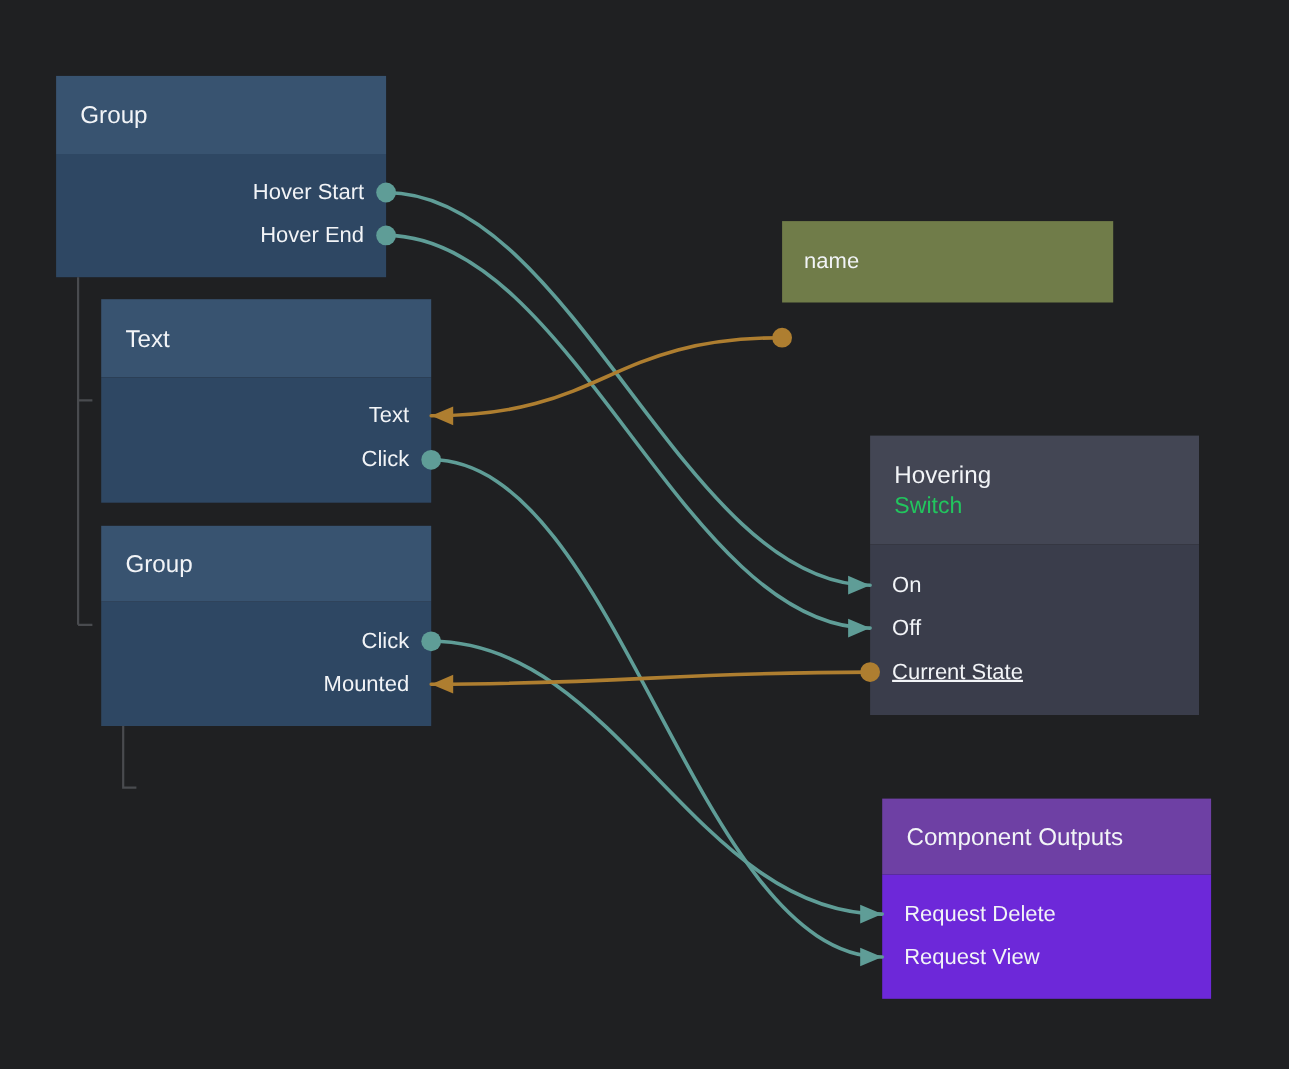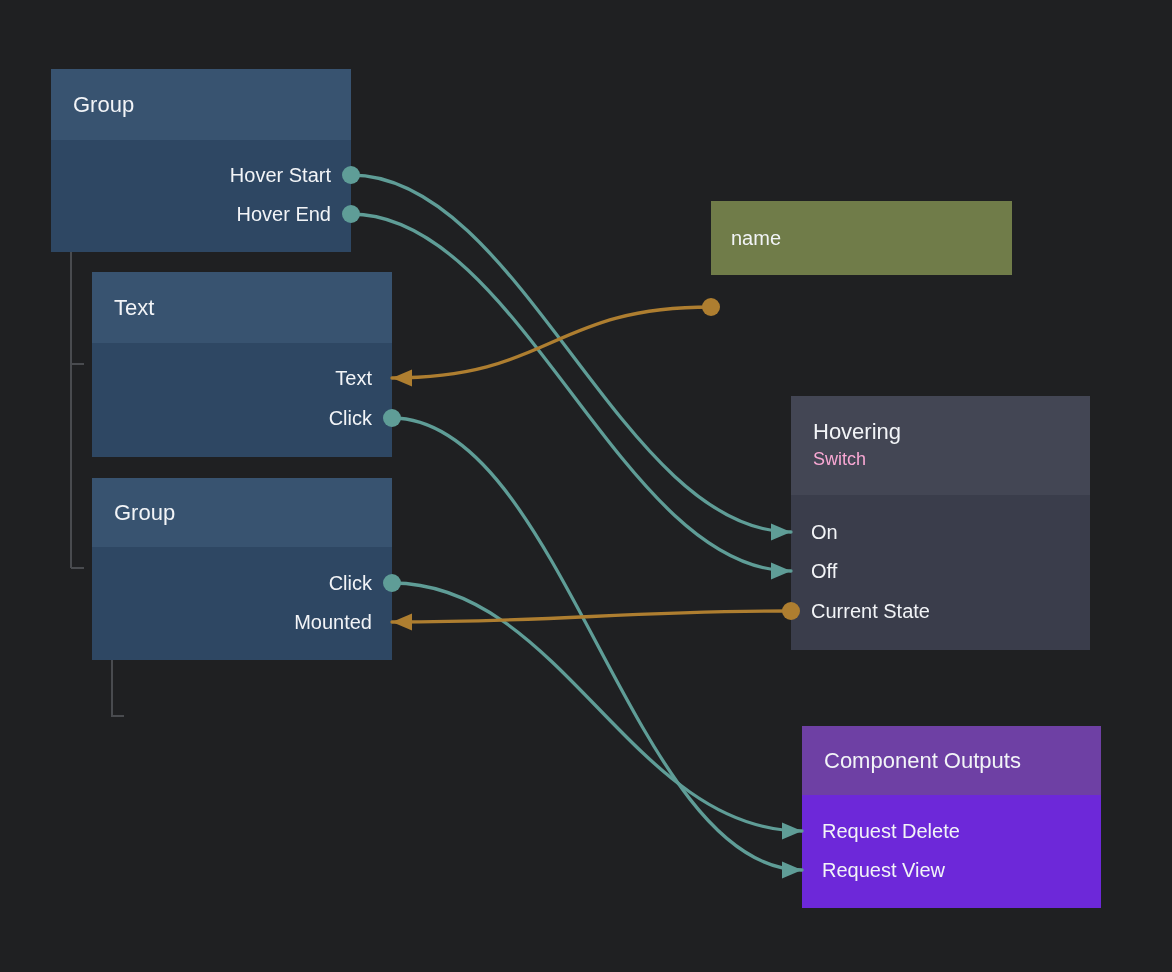--- a/index.html
+++ b/index.html
@@ -34,23 +34,23 @@
     padding-left: 22px;
     padding-right: 8px;
   }
   .node-title {
     font-size: 22px;
     line-height: 28px;
     color: #f2f4f7;
     white-space: nowrap;
   }
   .node-subtitle {
-    font-size: 18px;
+    font-size: 21px;
     line-height: 27px;
-    color: #f9a8d4;
+    color: #22c55e;
     white-space: nowrap;
   }
   .node-body {
     position: relative;
     width: 100%;
   }
   .port-label {
     position: absolute;
     height: 26px;
     line-height: 26px;
@@ -98,21 +98,21 @@
       </div>
     </div>
     <div class="node" style="left: 791px; top: 396px; width: 299px;">
       <div class="node-header" style="height: 99px; background: rgb(67, 70, 84); justify-content: center;">
         <div class="node-title">Hovering</div>
         <div class="node-subtitle">Switch</div>
       </div>
       <div class="node-body" style="height: 155px; background: rgb(58, 61, 75);">
         <div class="port-label side-left" style="top: 24px;">On</div>
         <div class="port-label side-left" style="top: 63px;">Off</div>
-        <div class="port-label side-left" style="top: 103px;">Current State</div>
+        <div class="port-label side-left" style="top: 103px; text-decoration: underline;">Current State</div>
       </div>
     </div>
     <div class="node" style="left: 802px; top: 726px; width: 299px;">
       <div class="node-header" style="height: 69px; background: rgb(110, 64, 164);">
         <div class="node-title">Component Outputs</div>
       </div>
       <div class="node-body" style="height: 113px; background: #6d28d9;">
         <div class="port-label side-left" style="top: 23px;">Request Delete</div>
         <div class="port-label side-left" style="top: 62px;">Request View</div>
       </div>

